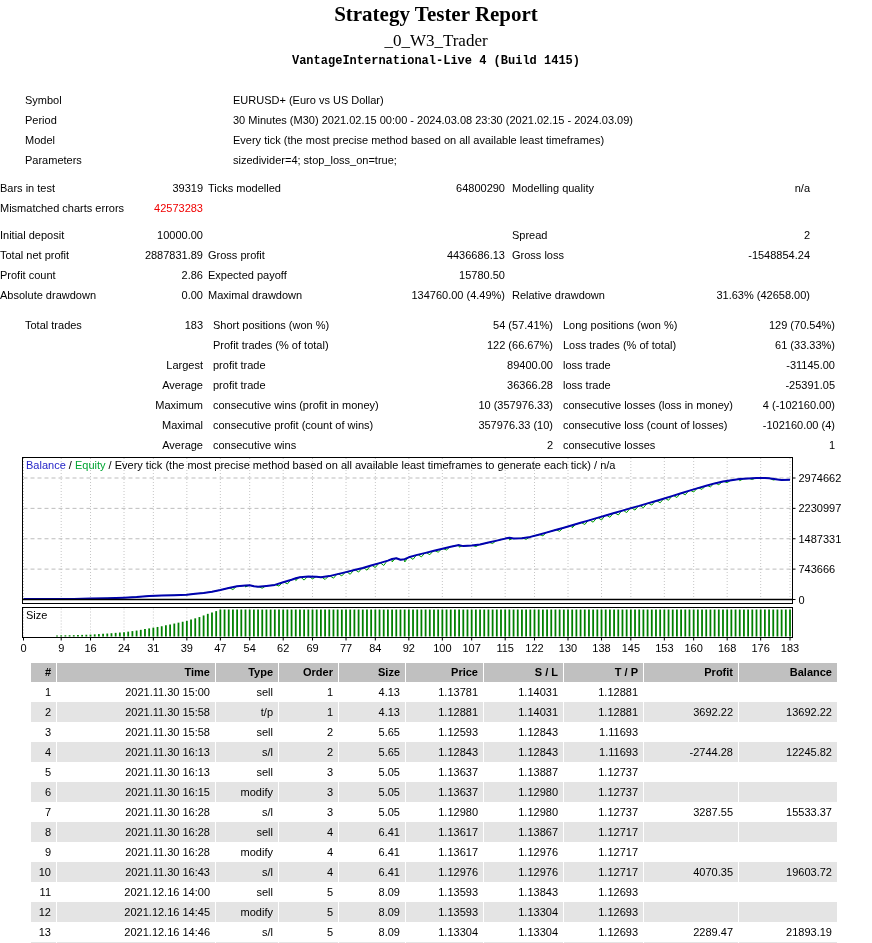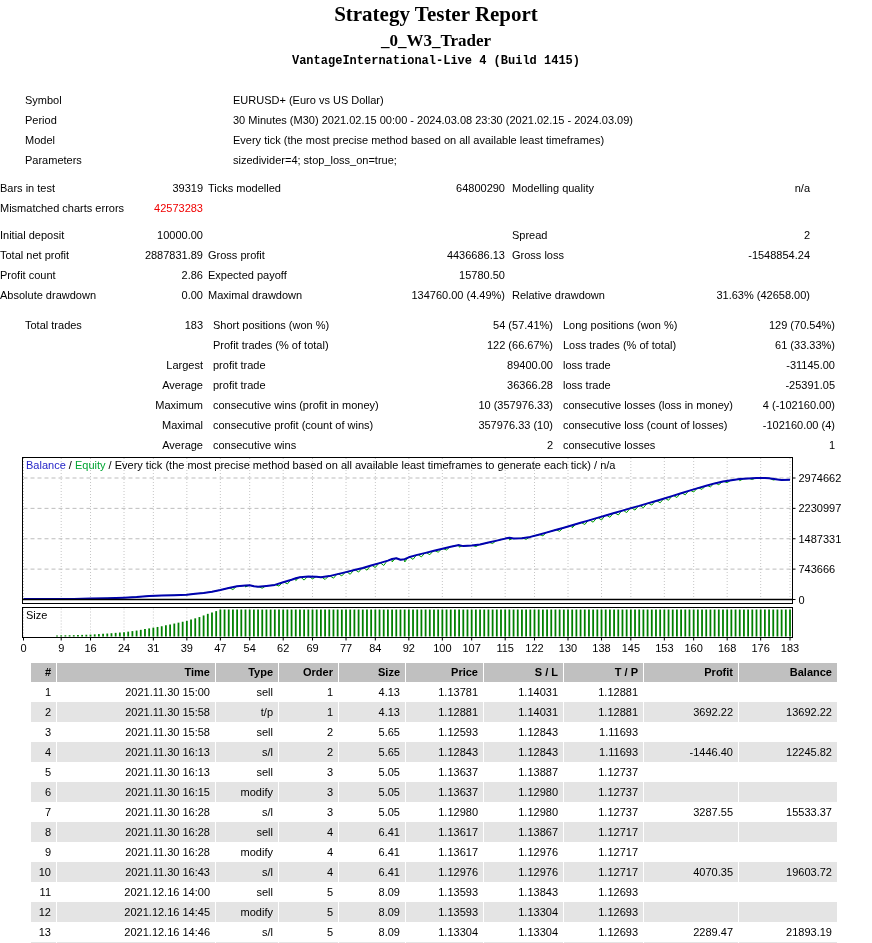--- a/index.html
+++ b/index.html
@@ -6,21 +6,21 @@
   body{
     width:872px;height:943px;position:relative;overflow:hidden;
     background:#fff;color:#000;
     font-family:"Liberation Sans","DejaVu Sans",sans-serif;font-size:11px;
   }
   .abs{position:absolute}
   
   .title1{top:2px;left:0;width:872px;text-align:center;
     font-family:"Liberation Serif","DejaVu Serif",serif;font-size:21px;font-weight:bold}
   .title2{top:31px;left:0;width:872px;text-align:center;
-    font-family:"Liberation Serif","DejaVu Serif",serif;font-size:17px;font-weight:bold}
+    font-family:"Liberation Serif","DejaVu Serif",serif;font-size:17px;font-weight:normal}
   .title3{top:54px;left:0;width:872px;text-align:center;
     font-family:Liberation Mono, monospace;font-size:12px;font-weight:bold}
   
   .stats{left:0;width:872px}
   .srow{height:20px;line-height:20px;display:flex;white-space:nowrap}
   .cell{display:flex;justify-content:space-between;overflow:visible}
   .cell .lab{text-align:left}
   .cell .val{text-align:right}
   .val.red{color:#f00000;font-weight:normal}
   
@@ -634,21 +634,21 @@
       </tr>
       <tr class="even">
         <td>4</td>
         <td>2021.11.30 16:13</td>
         <td>s/l</td>
         <td>2</td>
         <td>5.65</td>
         <td>1.12843</td>
         <td>1.12843</td>
         <td>1.11693</td>
-        <td>-1446.40</td>
+        <td>-2744.28</td>
         <td>12245.82</td>
       </tr>
       <tr class="odd">
         <td>5</td>
         <td>2021.11.30 16:13</td>
         <td>sell</td>
         <td>3</td>
         <td>5.05</td>
         <td>1.13637</td>
         <td>1.13887</td>

